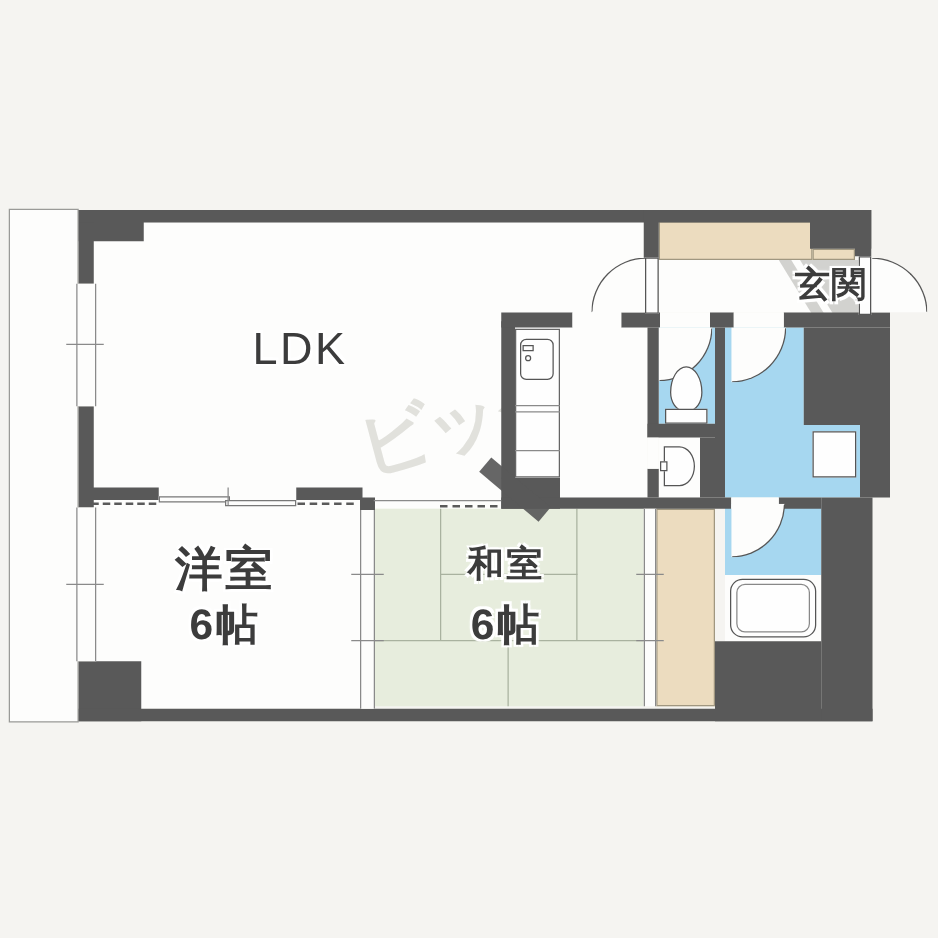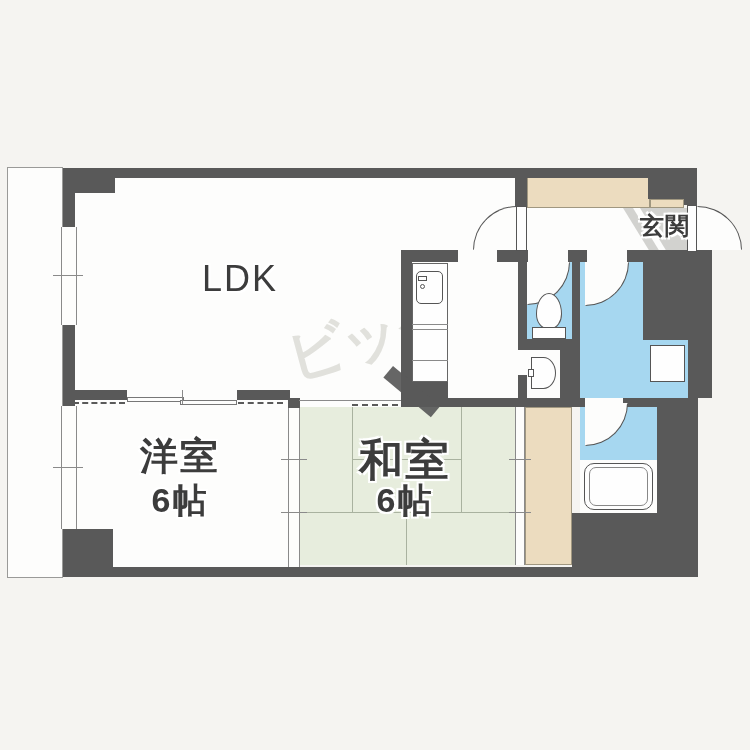--- a/index.html
+++ b/index.html
@@ -159,18 +159,18 @@
   <div class="fixture" style="left:584px;top:463px;width:69px;height:47px;border-radius:10px;"></div>
   <div class="fixture" style="left:589px;top:467px;width:59px;height:39px;border-radius:7px;border-color:#888;background:transparent;"></div>
 
   <div id="watermark-dark"></div>
 
   <div class="room-label" style="left:95px;top:437px;width:170px;font-size:38px;">洋室</div>
 
   <div class="room-label" style="left:150px;top:260px;width:180px;font-size:36px;font-weight:500;">LDK</div>
   <div class="room-label" style="left:95px;top:483px;width:170px;font-size:34px;">6帖</div>
 
-  <div class="room-label" style="left:320px;top:437px;width:170px;font-size:44px;">和室</div>
+  <div class="room-label" style="left:320px;top:437px;width:170px;font-size:29px;">和室</div>
   <div class="room-label" style="left:320px;top:483px;width:170px;font-size:34px;">6帖</div>
 
-  <div class="room-label" style="left:632px;top:213px;width:66px;font-size:24px;letter-spacing:1px;font-weight:700;">玄関</div>
+  <div class="room-label" style="left:632px;top:213px;width:66px;font-size:28px;letter-spacing:1px;font-weight:700;">玄関</div>
 
 </div>
 
 </body></html>

